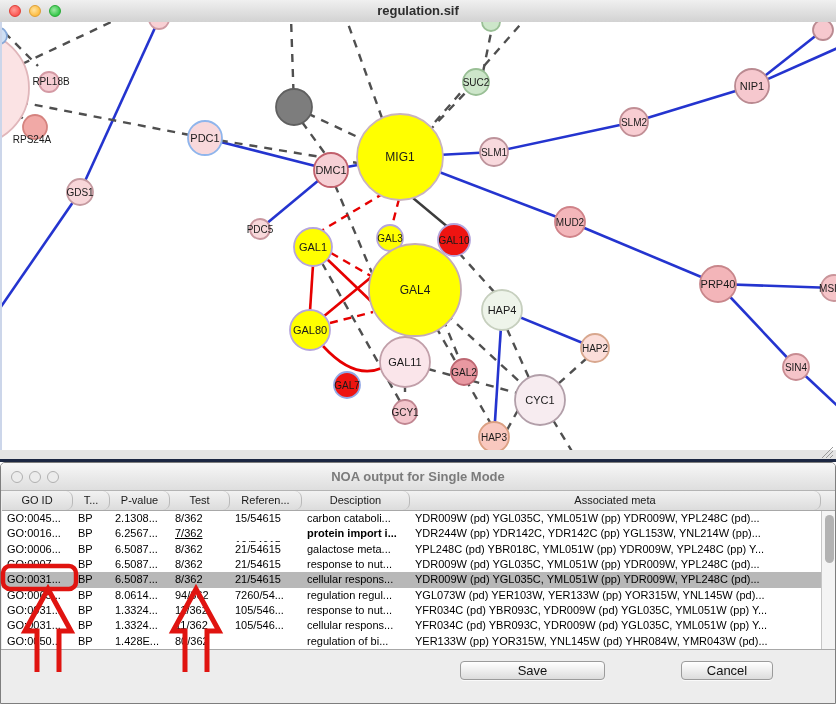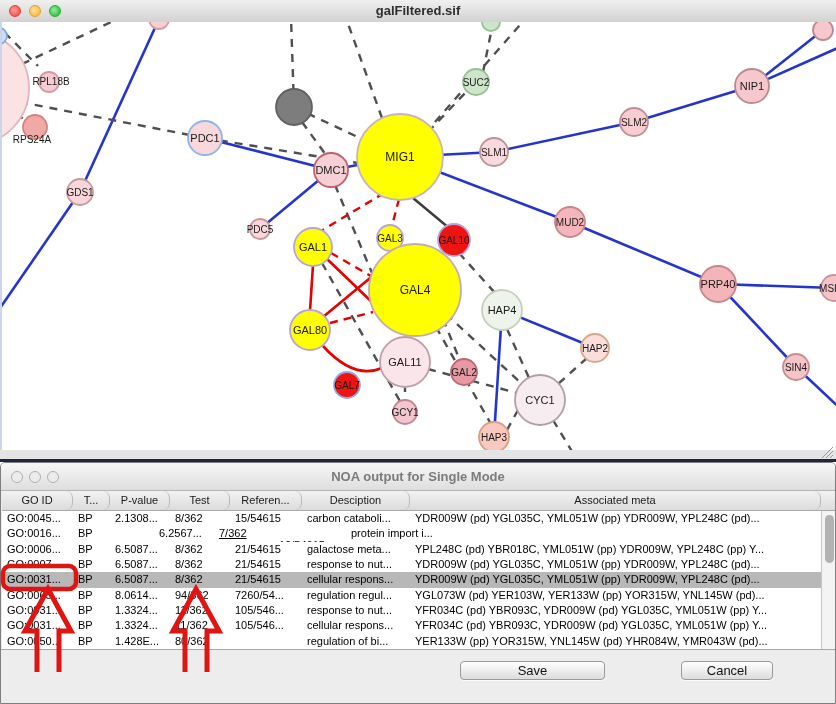--- a/index.html
+++ b/index.html
@@ -59,21 +59,21 @@
 </style>
 </head>
 <body>
 
 <div id="screen">
 
   <div class="main-titlebar">
     <div class="tl close"></div>
     <div class="tl min"></div>
     <div class="tl zoomb"></div>
-    <div class="main-title">galFiltered.sif</div>
+    <div class="main-title">regulation.sif</div>
   </div>
 
   <div class="network">
     <svg width="834" height="428" viewBox="0 0 834 428">
         <line x1="157" y1="-3" x2="78" y2="170" fill="none" stroke="#2434cf" stroke-width="2.6"></line>
         <line x1="78" y1="170" x2="-6" y2="292" fill="none" stroke="#2434cf" stroke-width="2.6"></line>
         <line x1="203" y1="116" x2="329" y2="148" fill="none" stroke="#2434cf" stroke-width="2.6"></line>
         <line x1="329" y1="148" x2="398" y2="135" fill="none" stroke="#2434cf" stroke-width="2.6"></line>
         <line x1="329" y1="148" x2="258" y2="207" fill="none" stroke="#2434cf" stroke-width="2.6"></line>
         <line x1="398" y1="135" x2="492" y2="130" fill="none" stroke="#2434cf" stroke-width="2.6"></line>
@@ -220,24 +220,25 @@
           <div class="tcell" style="width: 37px;">BP</div>
           <div class="tcell" style="width: 60px;">2.1308...</div>
           <div class="tcell" style="width: 60px;">8/362</div>
           <div class="tcell" style="width: 72px;">15/54615</div>
           <div class="tcell" style="width: 108px;">carbon cataboli...</div>
           <div class="tcell" style="width: 411px;">YDR009W (pd) YGL035C, YML051W (pp) YDR009W, YPL248C (pd)...</div>
         </div>
         <div class="trow">
           <div class="tcell" style="width: 71px;">GO:0016...</div>
           <div class="tcell" style="width: 37px;">BP</div>
-          <div class="tcell" style="width: 60px; margin-left: 44px;">6.2567...</div>
+          <div class="tcell" style="width: 60px;">6.2567...</div>
           <div class="tcell" style="width: 60px; text-decoration: underline;">7/362</div>
           <div class="tcell" style="width: 72px; margin-top: 12px;">10/54615</div>
-          <div class="tcell" style="width: 108px;">protein import i...</div>
+          <div class="tcell" style="width: 108px; font-weight: bold;">protein import i...</div>
+          <div class="tcell" style="width: 411px;">YDR244W (pp) YDR142C, YDR142C (pp) YGL153W, YNL214W (pp)...</div>
         </div>
         <div class="trow">
           <div class="tcell" style="width: 71px;">GO:0006...</div>
           <div class="tcell" style="width: 37px;">BP</div>
           <div class="tcell" style="width: 60px;">6.5087...</div>
           <div class="tcell" style="width: 60px;">8/362</div>
           <div class="tcell" style="width: 72px;">21/54615</div>
           <div class="tcell" style="width: 108px;">galactose meta...</div>
           <div class="tcell" style="width: 411px;">YPL248C (pd) YBR018C, YML051W (pp) YDR009W, YPL248C (pp) Y...</div>
         </div>

